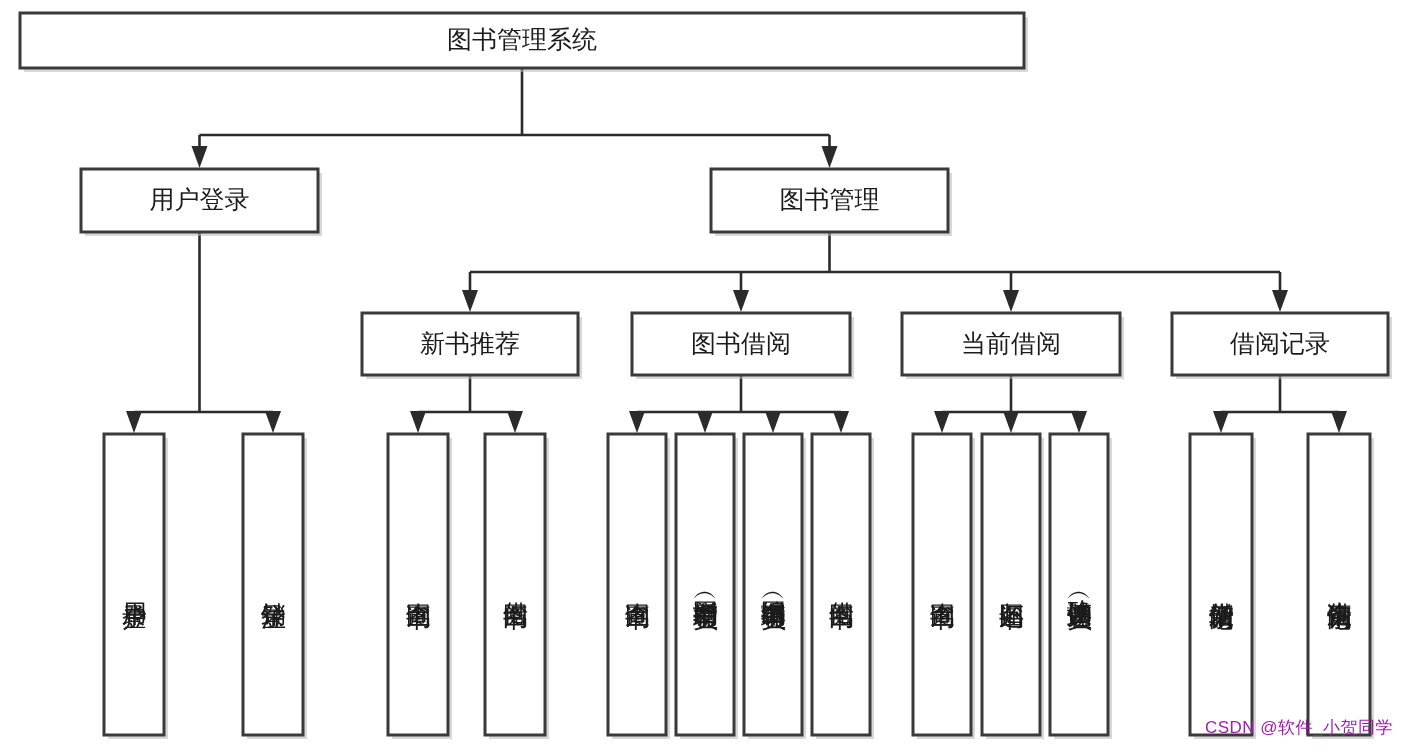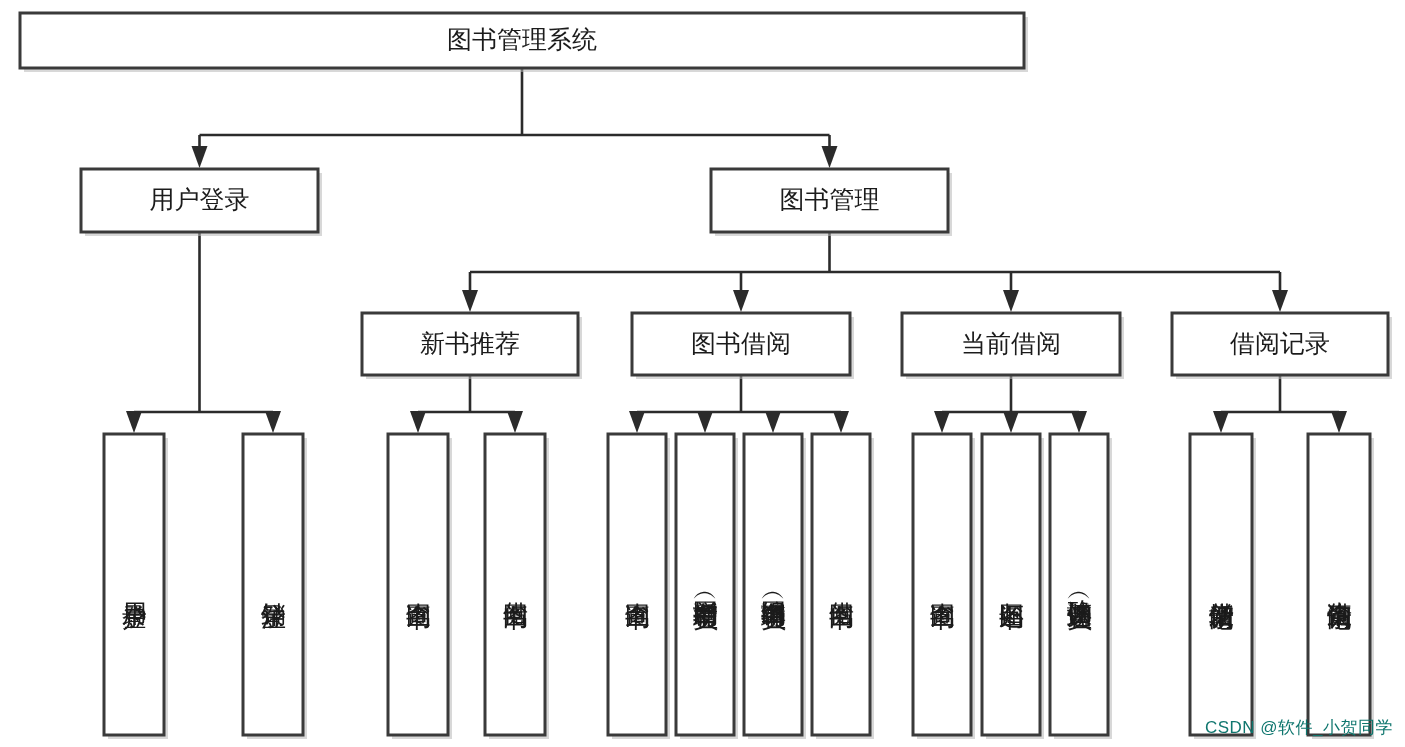--- a/index.html
+++ b/index.html
@@ -59,21 +59,21 @@
   .arrow-head {
     fill: #2b2b2b;
     stroke: none;
   }
   .watermark {
     position: absolute;
     right: 12px;
     bottom: 8px;
     font-family: "Liberation Sans", "DejaVu Sans", sans-serif;
     font-size: 17px;
-    color: #0f766e;
+    color: #a21caf;
     letter-spacing: 0.5px;
     white-space: nowrap;
     user-select: none;
   }
 </style>
 </head>
 <body>
 
 <div id="diagram-root">
   <svg class="diagram" viewBox="0 0 1405 747" xmlns="http://www.w3.org/2000/svg">

